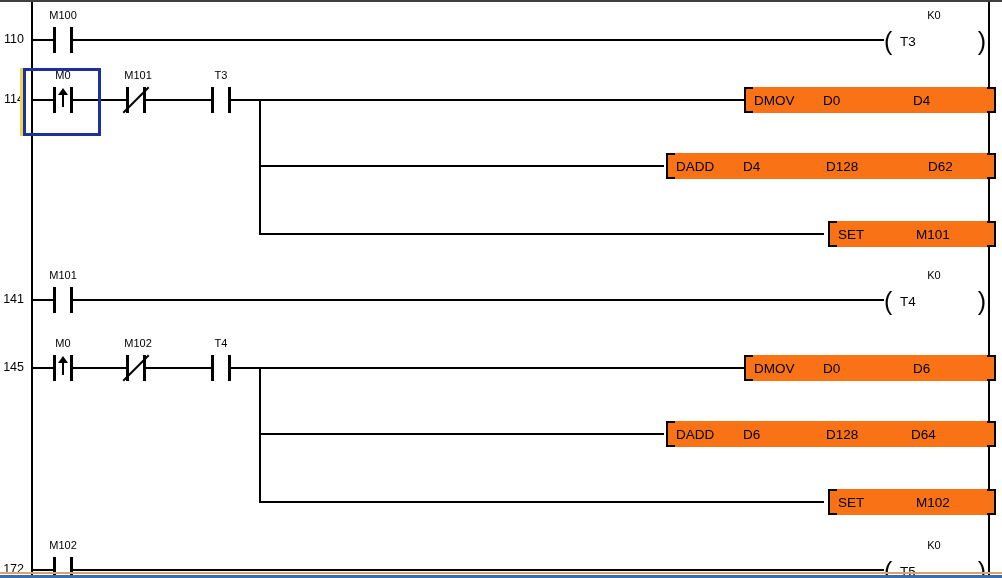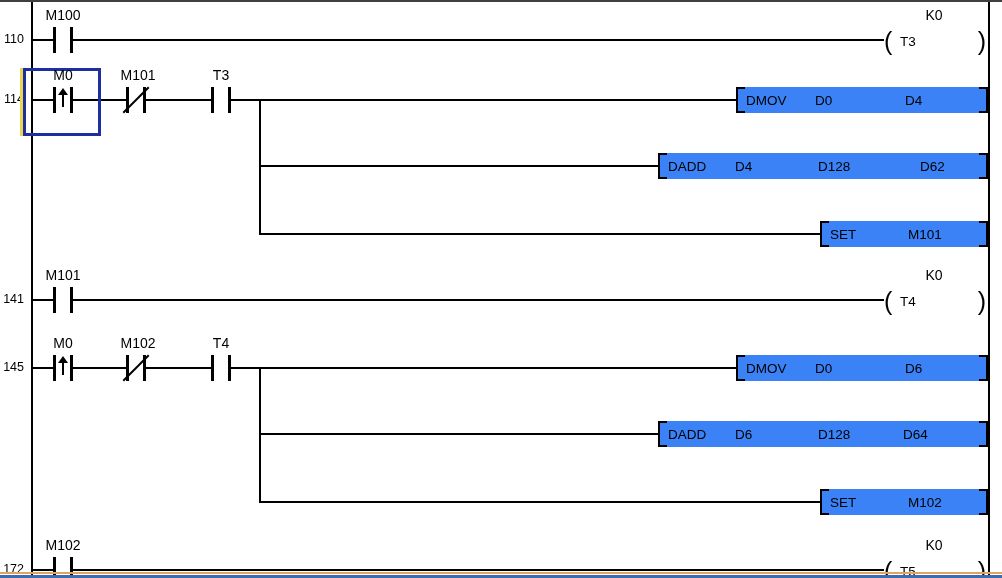--- a/index.html
+++ b/index.html
@@ -2,30 +2,30 @@
 <html><head>
 <meta charset="utf-8">
 <style>
   html,body{margin:0;padding:0;background:#fff;}
   #screen{position:relative;width:1002px;height:578px;background:#fff;overflow:hidden;
           font-family:"Liberation Sans",sans-serif;color:#000;}
   .abs{position:absolute;}
   .hline{position:absolute;height:2px;background:#000;}
   .vline{position:absolute;width:2px;background:#000;}
   .rnum{position:absolute;left:-16px;width:40px;text-align:right;font-size:12.5px;line-height:15px;}
-  .dlabel{position:absolute;transform:translateX(-50%);font-size:14px;line-height:16px;white-space:nowrap;}
+  .dlabel{position:absolute;transform:translateX(-50%);font-size:11px;line-height:16px;white-space:nowrap;}
   .contact{position:absolute;width:14px;height:26px;background:#fff;
            border-left:3px solid #000;border-right:3px solid #000;}
   .contact .slash{position:absolute;left:6px;top:-5px;width:2px;height:36px;background:#000;
                   transform:rotate(45deg);}
   .contact .stem{position:absolute;left:6px;top:6px;width:2px;height:14px;background:#000;}
   .contact .head{position:absolute;left:2px;top:1px;width:0;height:0;
                  border-left:5px solid transparent;border-right:5px solid transparent;
                  border-bottom:7px solid #000;}
-  .instr{position:absolute;height:26px;background:#3b82f6;}
+  .instr{position:absolute;height:26px;background:#f97316;margin-left:8px;}
   .instr .lb{position:absolute;left:0;top:0;bottom:0;width:7px;
              border-left:2px solid #000;border-top:2px solid #000;border-bottom:2px solid #000;}
   .instr .rb{position:absolute;right:0;top:0;bottom:0;width:7px;
              border-right:2px solid #000;border-top:2px solid #000;border-bottom:2px solid #000;}
   .it{position:absolute;top:50%;transform:translateY(-50%);font-size:13.5px;white-space:nowrap;}
   .coil{position:absolute;height:32px;width:104px;background:#fff;}
   .coil .paren{position:absolute;top:50%;transform:translateY(-50%);font-size:25px;font-weight:400;}
   .coil .p-open{left:0;}
   .coil .p-close{right:2px;}
   .coil .cdev{position:absolute;left:16px;top:50%;transform:translateY(-50%);font-size:13.5px;}

